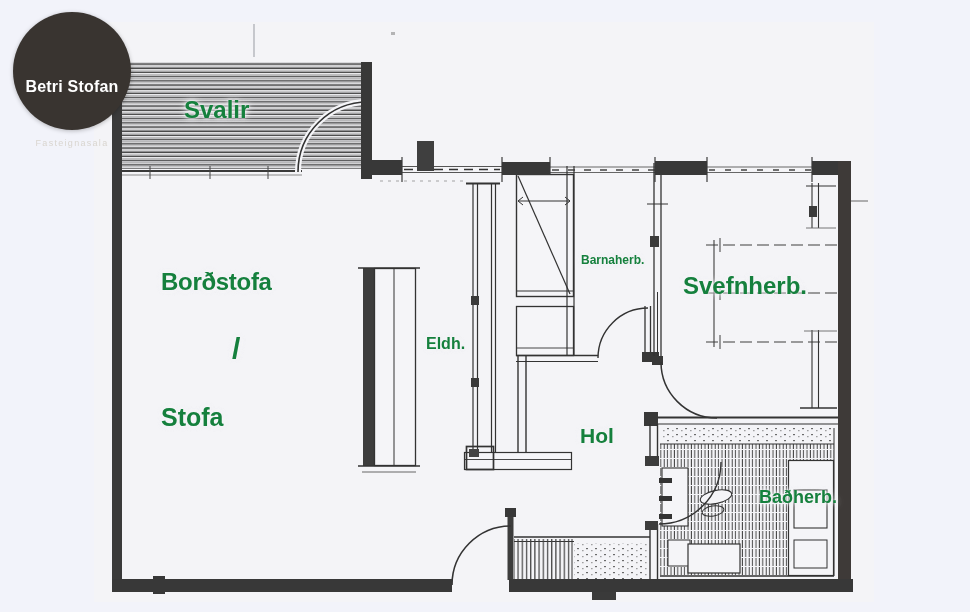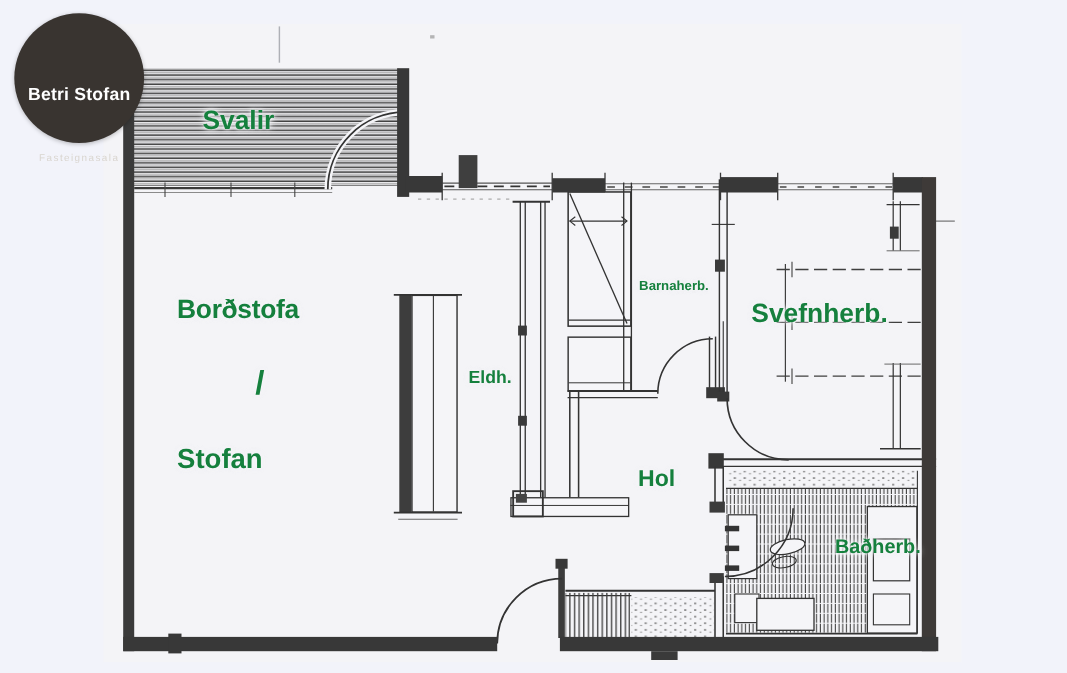--- a/index.html
+++ b/index.html
@@ -195,21 +195,21 @@
     <rect x="153" y="576" width="12" height="18" fill="#383838"></rect>
     <rect x="592" y="592" width="24" height="8" fill="#3a3a3a"></rect>
 
     <line x1="254" y1="24" x2="254" y2="57" stroke="#aeb0b6" stroke-width="1.3"></line>
     <rect x="391" y="32" width="4" height="3" fill="#999" opacity="0.7"></rect>
   </svg>
 
   <div class="room-label lbl-svalir">Svalir</div>
   <div class="room-label lbl-bordstofa">Borðstofa</div>
   <div class="room-label lbl-slash">/</div>
-  <div class="room-label lbl-stofa">Stofan</div>
+  <div class="room-label lbl-stofa">Stofa</div>
   <div class="room-label lbl-eldh">Eldh.</div>
   <div class="room-label lbl-barnaherb">Barnaherb.</div>
   <div class="room-label lbl-svefnherb">Svefnherb.</div>
   <div class="room-label lbl-hol">Hol</div>
   <div class="room-label lbl-badherb">Baðherb.</div>
 
   <div class="logo">
     <svg class="logo-icon" width="60" height="36" viewBox="0 0 60 36">
       <g fill="none" stroke="#c8a84b" stroke-width="4">
         <path d="M 4 32 L 16 23 L 28 32"></path>

